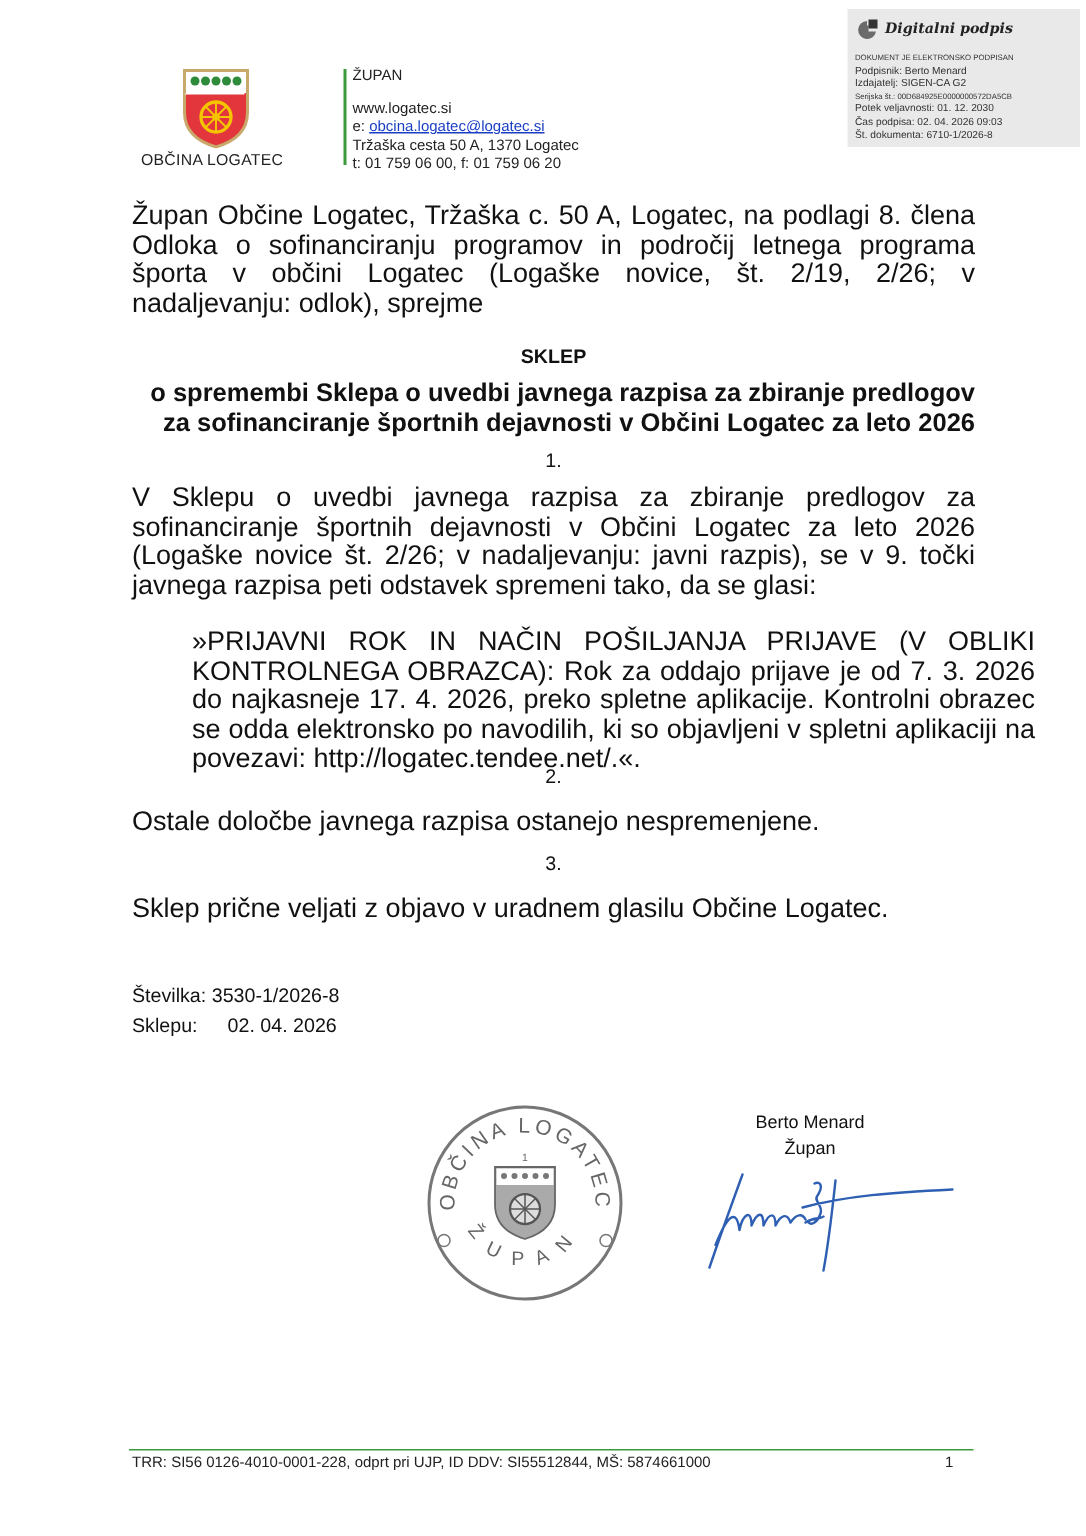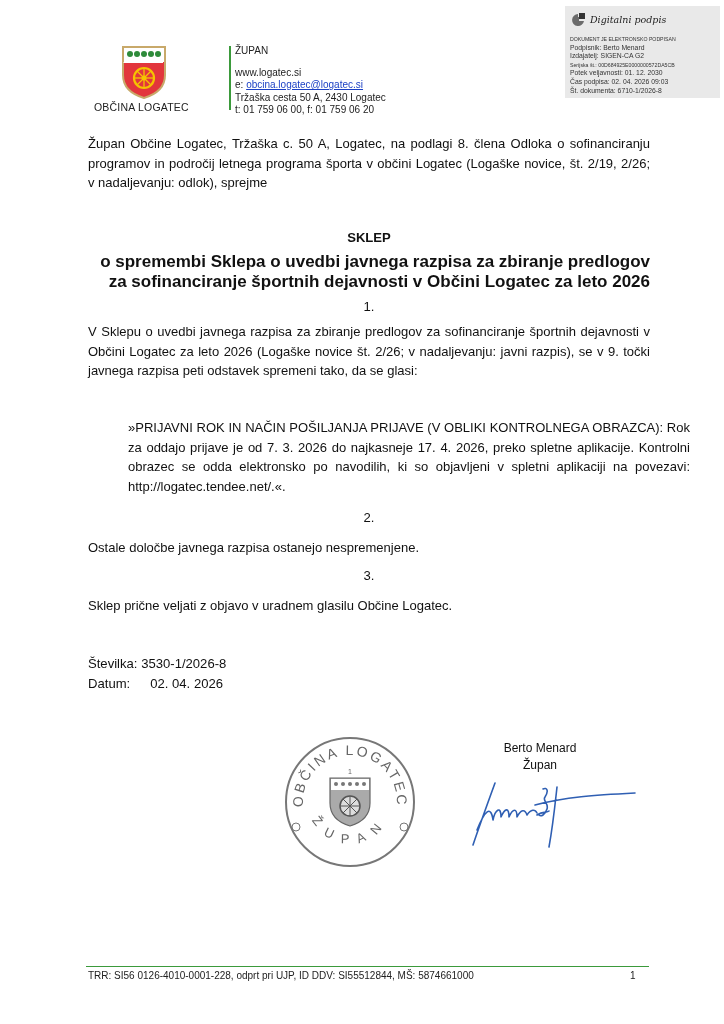--- a/index.html
+++ b/index.html
@@ -13,26 +13,26 @@
   .header-rule { left: 229px; top: 46px; width: 2px; height: 64px; background: #3b9a3b; }
   .header-block { left: 235px; top: 45px; font-size: 10px; line-height: 12.5px; color: #222; }
   .header-block .title { margin-bottom: 9px; }
   .header-block a { color: #1a3fc4; text-decoration: underline; margin-top: 15px; }
 
   
   .sigbox { left: 565px; top: 6px; width: 155px; height: 92px; background: #e9e9e9;
             font-size: 6.8px; line-height: 8.6px; color: #333; }
   .sigbox .sb-head { display: flex; align-items: center; padding: 3px 0 0 5px; height: 22px; }
   .sigbox .sb-logo { width: 16px; height: 16px; margin-right: 4px; }
-  .sigbox .sb-title { font-family: "DejaVu Serif", serif; font-style: italic; font-size: 9.5px; color: #222; }
+  .sigbox .sb-title { font-family: "DejaVu Serif", serif; font-style: italic; font-size: 9.5px; color: #222; font-weight: bold; }
   .sigbox .sb-body { padding: 4px 0 0 5px; }
   .sigbox .tiny { font-size: 5.2px; }
 
   
-  .para { left: 88px; width: 562px; font-size: 13px; line-height: 19.5px; text-align: justify; }
+  .para { left: 88px; width: 562px; font-size: 18px; line-height: 19.5px; text-align: justify; }
   .intro { top: 134px; }
   .sklep { left: 88px; width: 562px; top: 230px; text-align: center; font-weight: bold; font-size: 13.1px; }
   .subtitle { left: 88px; width: 562px; top: 252px; text-align: right; font-weight: bold;
               font-size: 17px; line-height: 19.5px; }
   .art-num { left: 88px; width: 562px; text-align: center; font-size: 13.1px; }
   .art1 { top: 299px; }
   .para1 { top: 322px; }
   .quote { top: 418px; margin-left: 40px; }
   .art2 { top: 510px; }
   .para2 { top: 538px; }
@@ -76,21 +76,21 @@
       <line x1="30" y1="26" x2="16" y2="40"></line>
   </g>
 </svg>
 <div class="abs muni-name">OBČINA LOGATEC</div>
 
 <div class="abs header-rule"></div>
 <div class="abs header-block">
   <div class="title">ŽUPAN</div>
   <div>www.logatec.si</div>
   <div><span>e: </span><a>obcina.logatec@logatec.si</a></div>
-  <div>Tržaška cesta 50 A, 2430 Logatec</div>
+  <div>Tržaška cesta 50 A, 1370 Logatec</div>
   <div>t: 01 759 06 00, f: 01 759 06 20</div>
 </div>
 
 <div class="abs sigbox">
   <div class="sb-head">
     <svg class="sb-logo" viewBox="0 0 16 16">
       <path d="M8 2 A6 6 0 1 0 14 9 H9 V5 H8 Z" fill="#6b6b6b"></path>
       <rect x="9" y="1" width="6" height="6" fill="#333"></rect>
     </svg>
     <span class="sb-title">Digitalni podpis</span>
@@ -115,21 +115,21 @@
 <div class="abs para quote">»PRIJAVNI ROK IN NAČIN POŠILJANJA PRIJAVE (V OBLIKI KONTROLNEGA OBRAZCA): Rok za oddajo prijave je od 7. 3. 2026 do najkasneje 17. 4. 2026, preko spletne aplikacije. Kontrolni obrazec se odda elektronsko po navodilih, ki so objavljeni v spletni aplikaciji na povezavi: http://logatec.tendee.net/.«.</div>
 
 <div class="abs art-num art2">2.</div>
 <div class="abs para para2">Ostale določbe javnega razpisa ostanejo nespremenjene.</div>
 
 <div class="abs art-num art3">3.</div>
 <div class="abs para para3">Sklep prične veljati z objavo v uradnem glasilu Občine Logatec.</div>
 
 <div class="abs ref">
   <div><span>Številka:</span> <span>3530-1/2026-8</span></div>
-  <div><span>Datum:</span><span class="date-val">02. 04. 2026</span></div>
+  <div><span>Sklepu:</span><span class="date-val">02. 04. 2026</span></div>
 </div>
 
 <svg class="abs stamp" viewBox="0 0 134 134">
   <defs>
     <path id="arcTop" d="M20 67 A47 47 0 0 1 114 67"></path>
     <path id="arcBot" d="M28 82 A42 42 0 0 0 106 82"></path>
   </defs>
   <circle cx="67" cy="67" r="64" fill="none" stroke="#777" stroke-width="2"></circle>
   <text font-family="Liberation Sans, sans-serif" font-size="14" fill="#666" letter-spacing="2.5">
     <textPath href="#arcTop" startOffset="50%" text-anchor="middle">OBČINA LOGATEC</textPath>

